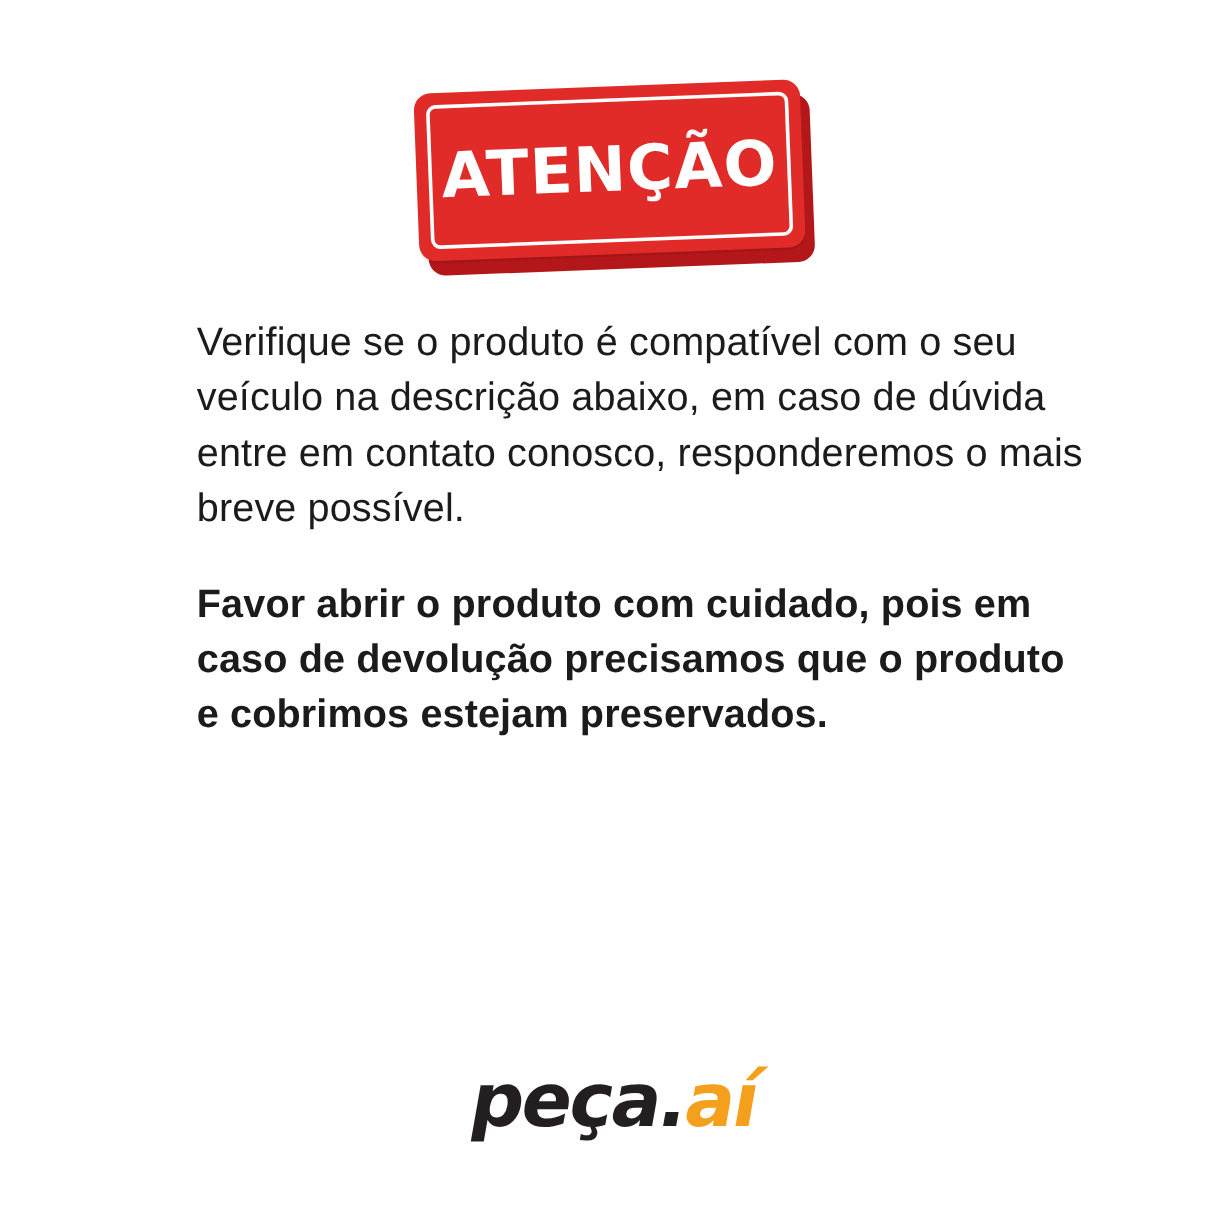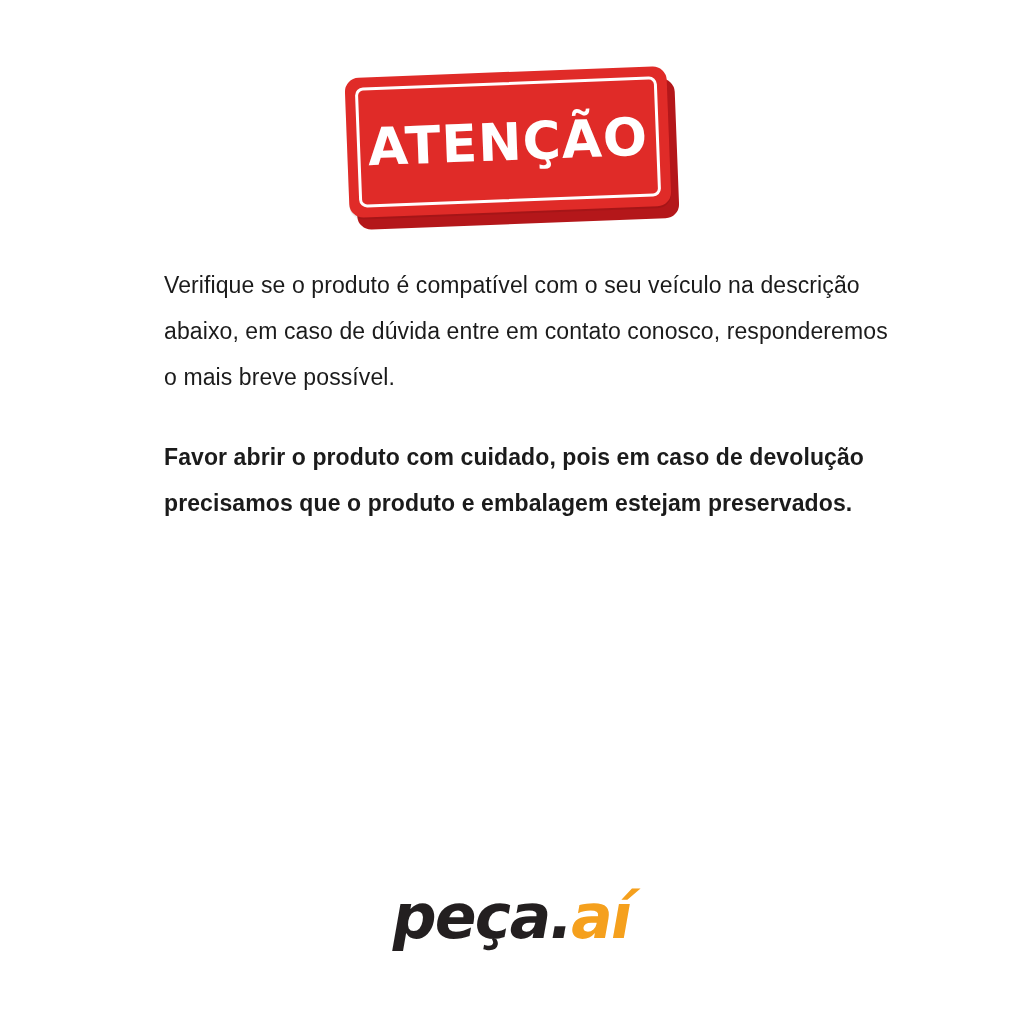--- a/index.html
+++ b/index.html
@@ -83,21 +83,21 @@
 
   
   .content {
     position: absolute;
     left: 164px;
     top: 262px;
     width: 740px;
   }
   .para {
     color: #1b1b1b;
-    font-size: 23px;
+    font-size: 33px;
     line-height: 46px;
     letter-spacing: 0.1px;
     margin: 0 0 34px 0;
     font-family: "Liberation Sans", sans-serif;
   }
   .para.bold {
     font-weight: bold;
     margin-bottom: 40px;
   }
 
@@ -143,21 +143,21 @@
       <div class="banner-outer">
         <div class="banner-inner">
           <span class="banner-text">ATENÇÃO</span>
         </div>
       </div>
     </div>
   </div>
 
   <div class="content">
     <p class="para">Verifique se o produto é compatível com o seu veículo na descrição abaixo, em caso de dúvida entre em contato conosco, responderemos o mais breve possível.</p>
-    <p class="para bold">Favor abrir o produto com cuidado, pois em caso de devolução precisamos que o produto e embalagem estejam preservados.</p>
+    <p class="para bold">Favor abrir o produto com cuidado, pois em caso de devolução precisamos que o produto e cobrimos estejam preservados.</p>
   </div>
 
   <div class="logo-wrap">
     <div class="logo">
       <span class="logo-main">peça.</span><span class="logo-accent">aí</span>
     </div>
   </div>
 
 </div>
 

